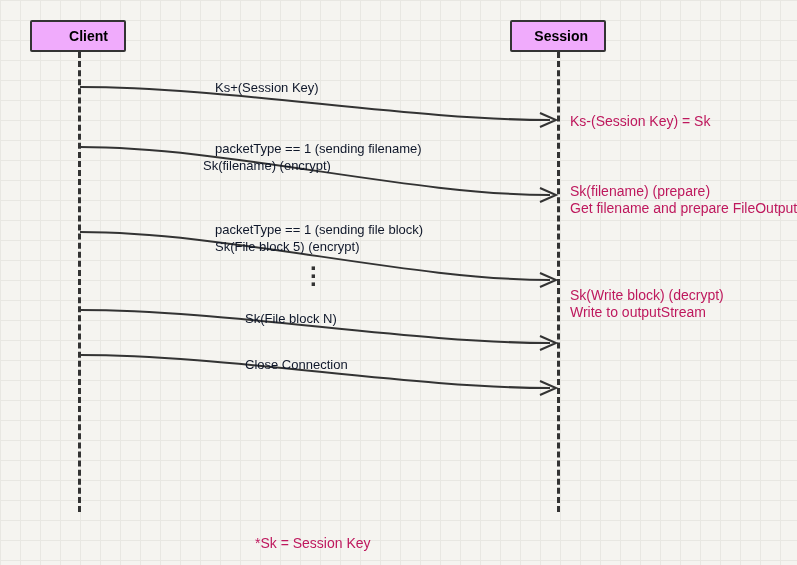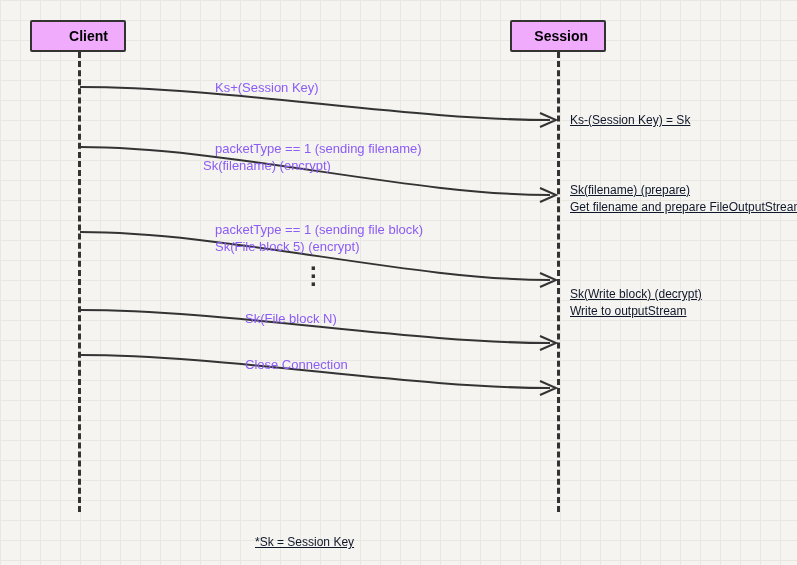--- a/index.html
+++ b/index.html
@@ -32,29 +32,28 @@
   position: absolute;
   border-left: 3px dashed #333;
   top: 52px;
   height: 460px;
 }
 .client-line { left: 78px; }
 .server-line { left: 557px; }
 .msg-label {
   position: absolute;
   font-size: 13px;
-  color: #8b5cf6;
+  color: #0f172a;
   white-space: nowrap;
 }
 .note-label {
   position: absolute;
-  font-size: 12px;
-  color: #0f172a;
+  font-size: 14px;
+  color: #be185d;
   white-space: nowrap;
-  text-decoration: underline;
 }
 svg.arrow {
   position: absolute;
   overflow: visible;
 }
 .dots {
   position: absolute;
   left: 310px;
   top: 258px;
   font-size: 24px;

